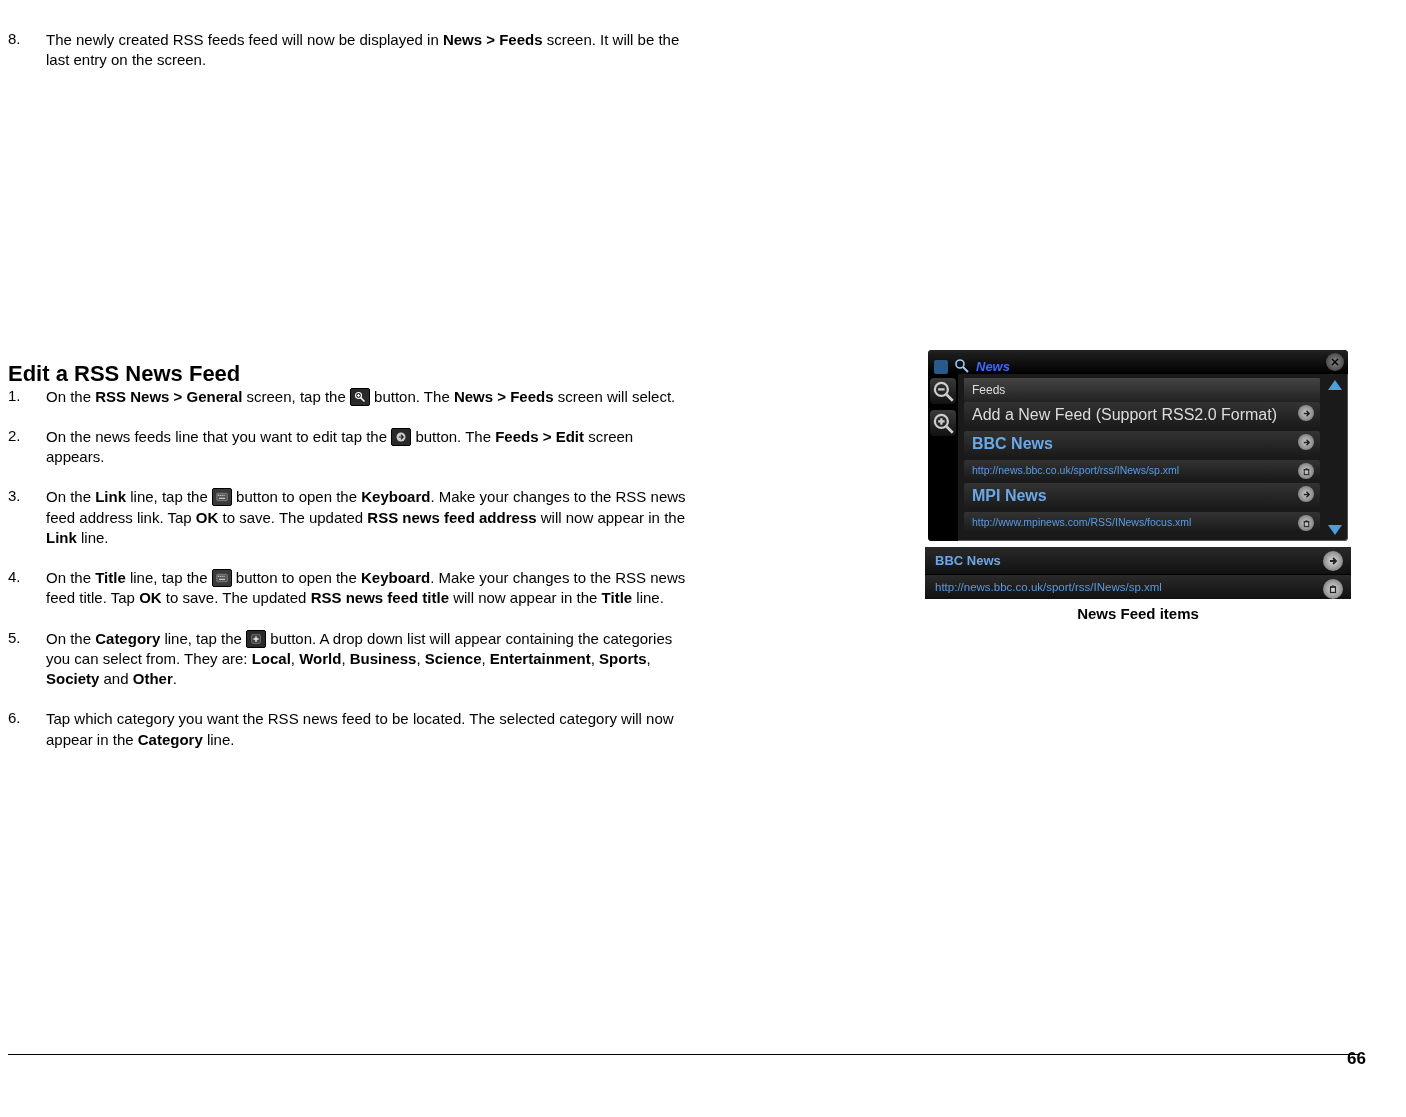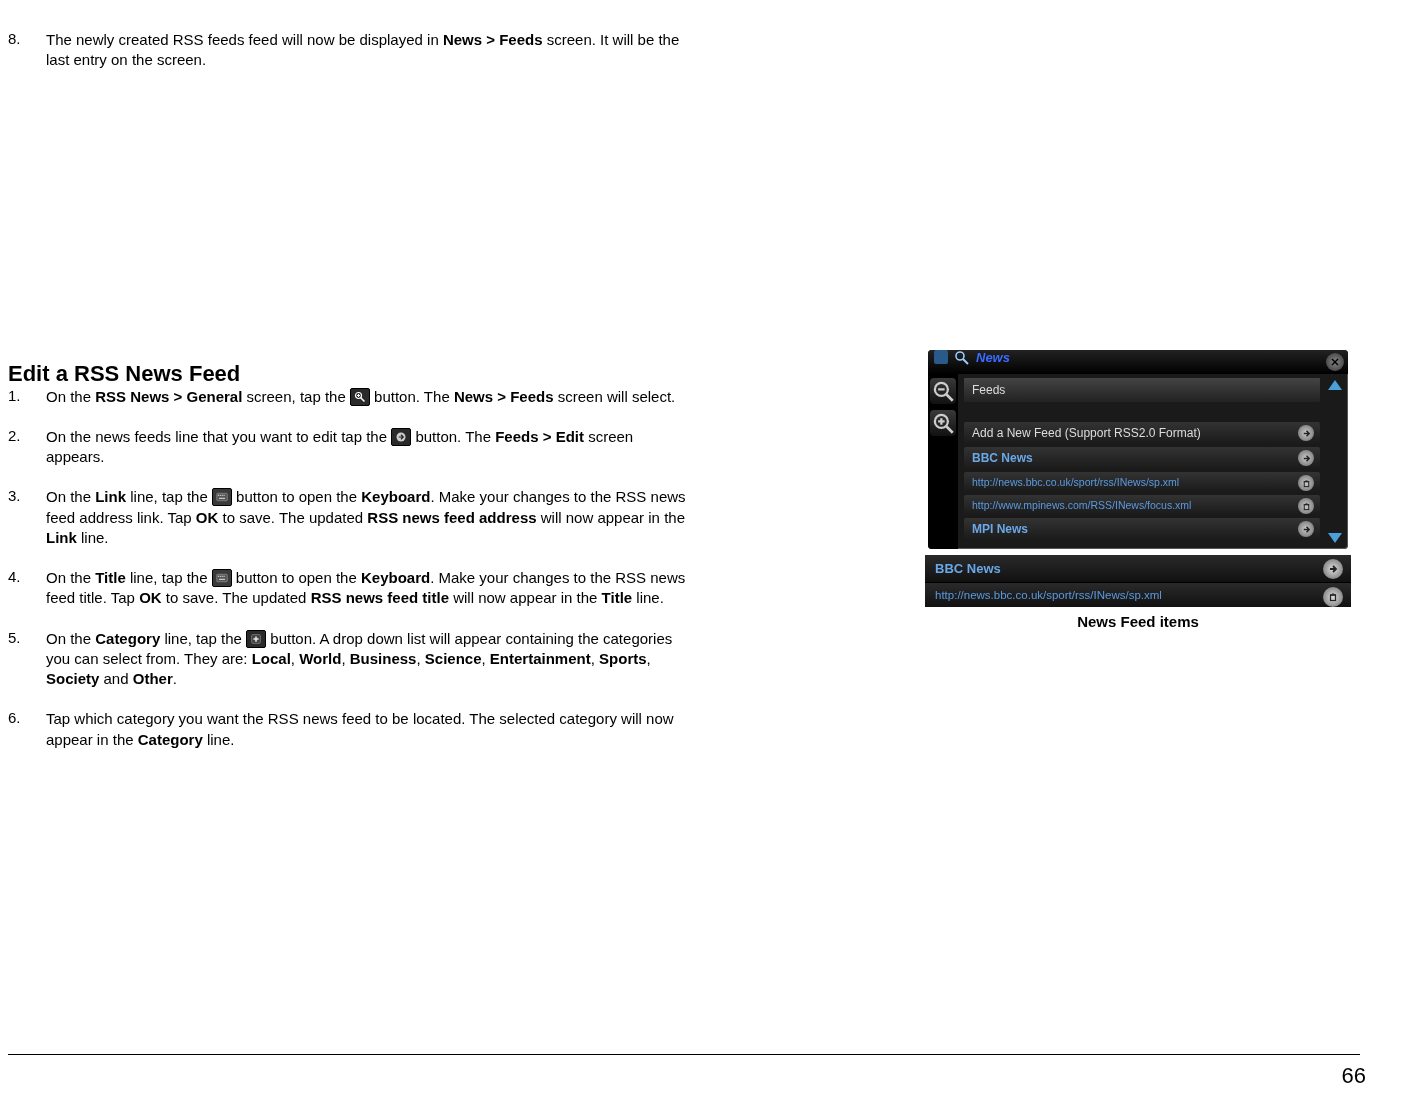--- a/index.html
+++ b/index.html
@@ -49,21 +49,21 @@
     .scr-panel {
       width: 420px;
       background: #1a1a1a;
       border-radius: 4px;
       overflow: hidden;
       margin: 0 auto 6px;
       box-shadow: 0 0 0 1px #555 inset;
     }
     .scr-titlebar {
       background: linear-gradient(#222, #000);
-      display: flex; align-items: flex-start;
+      display: flex; align-items: flex-end;
       height: 24px; padding: 0 6px;
       position: relative;
     }
     .scr-titlebar .ticon { width: 14px; height: 14px; margin-right: 6px; display:inline-block; background:#2a5a8a; border-radius:2px; }
     .scr-titlebar .mag { width: 16px; height: 16px; margin-right: 6px; }
     .scr-titlebar .title-text { color: #3a6aff; font-weight: bold; font-style: italic; font-size: 13px; }
     .scr-close {
       position: absolute; right: 4px; top: 3px;
       width: 18px; height: 18px; border-radius: 50%;
       background: radial-gradient(#888, #333);
@@ -88,28 +88,28 @@
       border-left: 7px solid transparent;
       border-right: 7px solid transparent;
     }
     .scr-main .arrow-up { top: 6px; border-bottom: 10px solid #4aa0d8; }
     .scr-main .arrow-down { bottom: 6px; border-top: 10px solid #4aa0d8; }
 
     .feed-header {
       background: linear-gradient(#444, #222);
       color: #ddd; font-size: 12px;
       padding: 5px 8px; border-radius: 1px;
-      margin-bottom: 20px;
+      margin-bottom: 0;
     }
     .feed-row {
       background: linear-gradient(#333, #1a1a1a);
       padding: 4px 8px; border-radius: 2px;
       margin-bottom: 3px;
       display: flex; align-items: center;
-      font-size: 12px;
+      font-size: 16px;
       position: relative;
     }
     .feed-row.add { color: #ddd; }
     .feed-row.name { color: #6aa8e8; font-weight: bold; }
     .feed-row.url { color: #5a9ae0; font-size: 10.5px; }
     .feed-row .row-icon {
       position: absolute; right: 6px; top: 3px;
       width: 16px; height: 16px; border-radius: 50%;
       background: radial-gradient(#ccc,#666);
       display: flex; align-items: center; justify-content: center;
@@ -149,23 +149,23 @@
 
     .page-footer {
       position: absolute;
       bottom: 62px; right: 48px;
       border-top: 1.5px solid #000;
       width: 1352px;
       left: 8px;
     }
     .page-number {
       position: absolute;
-      bottom: 28px; right: 40px;
-      font-weight: normal;
-      font-size: 22px;
+      bottom: 48px; right: 40px;
+      font-weight: bold;
+      font-size: 17px;
     }
   </style>
 </head>
 <body>
 
 <div class="page">
   <div class="left-col">
 
     <div class="step-8">
       <div class="step-num">8.</div>
@@ -301,38 +301,38 @@
               <div class="feed-row url">
                 <span>http://news.bbc.co.uk/sport/rss/INews/sp.xml</span>
                 <span class="row-icon">
                   <svg viewBox="0 0 10 10">
                     <rect x="2.5" y="3" width="5" height="5.5" fill="none" stroke="#222" stroke-width="1.1"></rect>
                     <line x1="2" y1="3" x2="8" y2="3" stroke="#222" stroke-width="1.1"></line>
                     <line x1="4" y1="2" x2="6" y2="2" stroke="#222" stroke-width="1.1"></line>
                   </svg>
                 </span>
               </div>
+              <div class="feed-row name">
+                <span>MPI News</span>
+                <span class="row-icon">
+                  <svg viewBox="0 0 10 10">
+                    <path d="M2 5 L7 5 M5 2 L8 5 L5 8" fill="none" stroke="#222" stroke-width="1.6"></path>
+                  </svg>
+                </span>
+              </div>
               <div class="feed-row url">
                 <span>http://www.mpinews.com/RSS/INews/focus.xml</span>
                 <span class="row-icon">
                   <svg viewBox="0 0 10 10">
                     <rect x="2.5" y="3" width="5" height="5.5" fill="none" stroke="#222" stroke-width="1.1"></rect>
                     <line x1="2" y1="3" x2="8" y2="3" stroke="#222" stroke-width="1.1"></line>
                     <line x1="4" y1="2" x2="6" y2="2" stroke="#222" stroke-width="1.1"></line>
                   </svg>
                 </span>
               </div>
-              <div class="feed-row name">
-                <span>MPI News</span>
-                <span class="row-icon">
-                  <svg viewBox="0 0 10 10">
-                    <path d="M2 5 L7 5 M5 2 L8 5 L5 8" fill="none" stroke="#222" stroke-width="1.6"></path>
-                  </svg>
-                </span>
-              </div>
             </div>
           <div class="arrow-down"></div>
         </div>
       </div>
     </div>
 
 
     <div class="mini-panel">
       <div class="mini-row-name">
         <span>BBC News</span>

